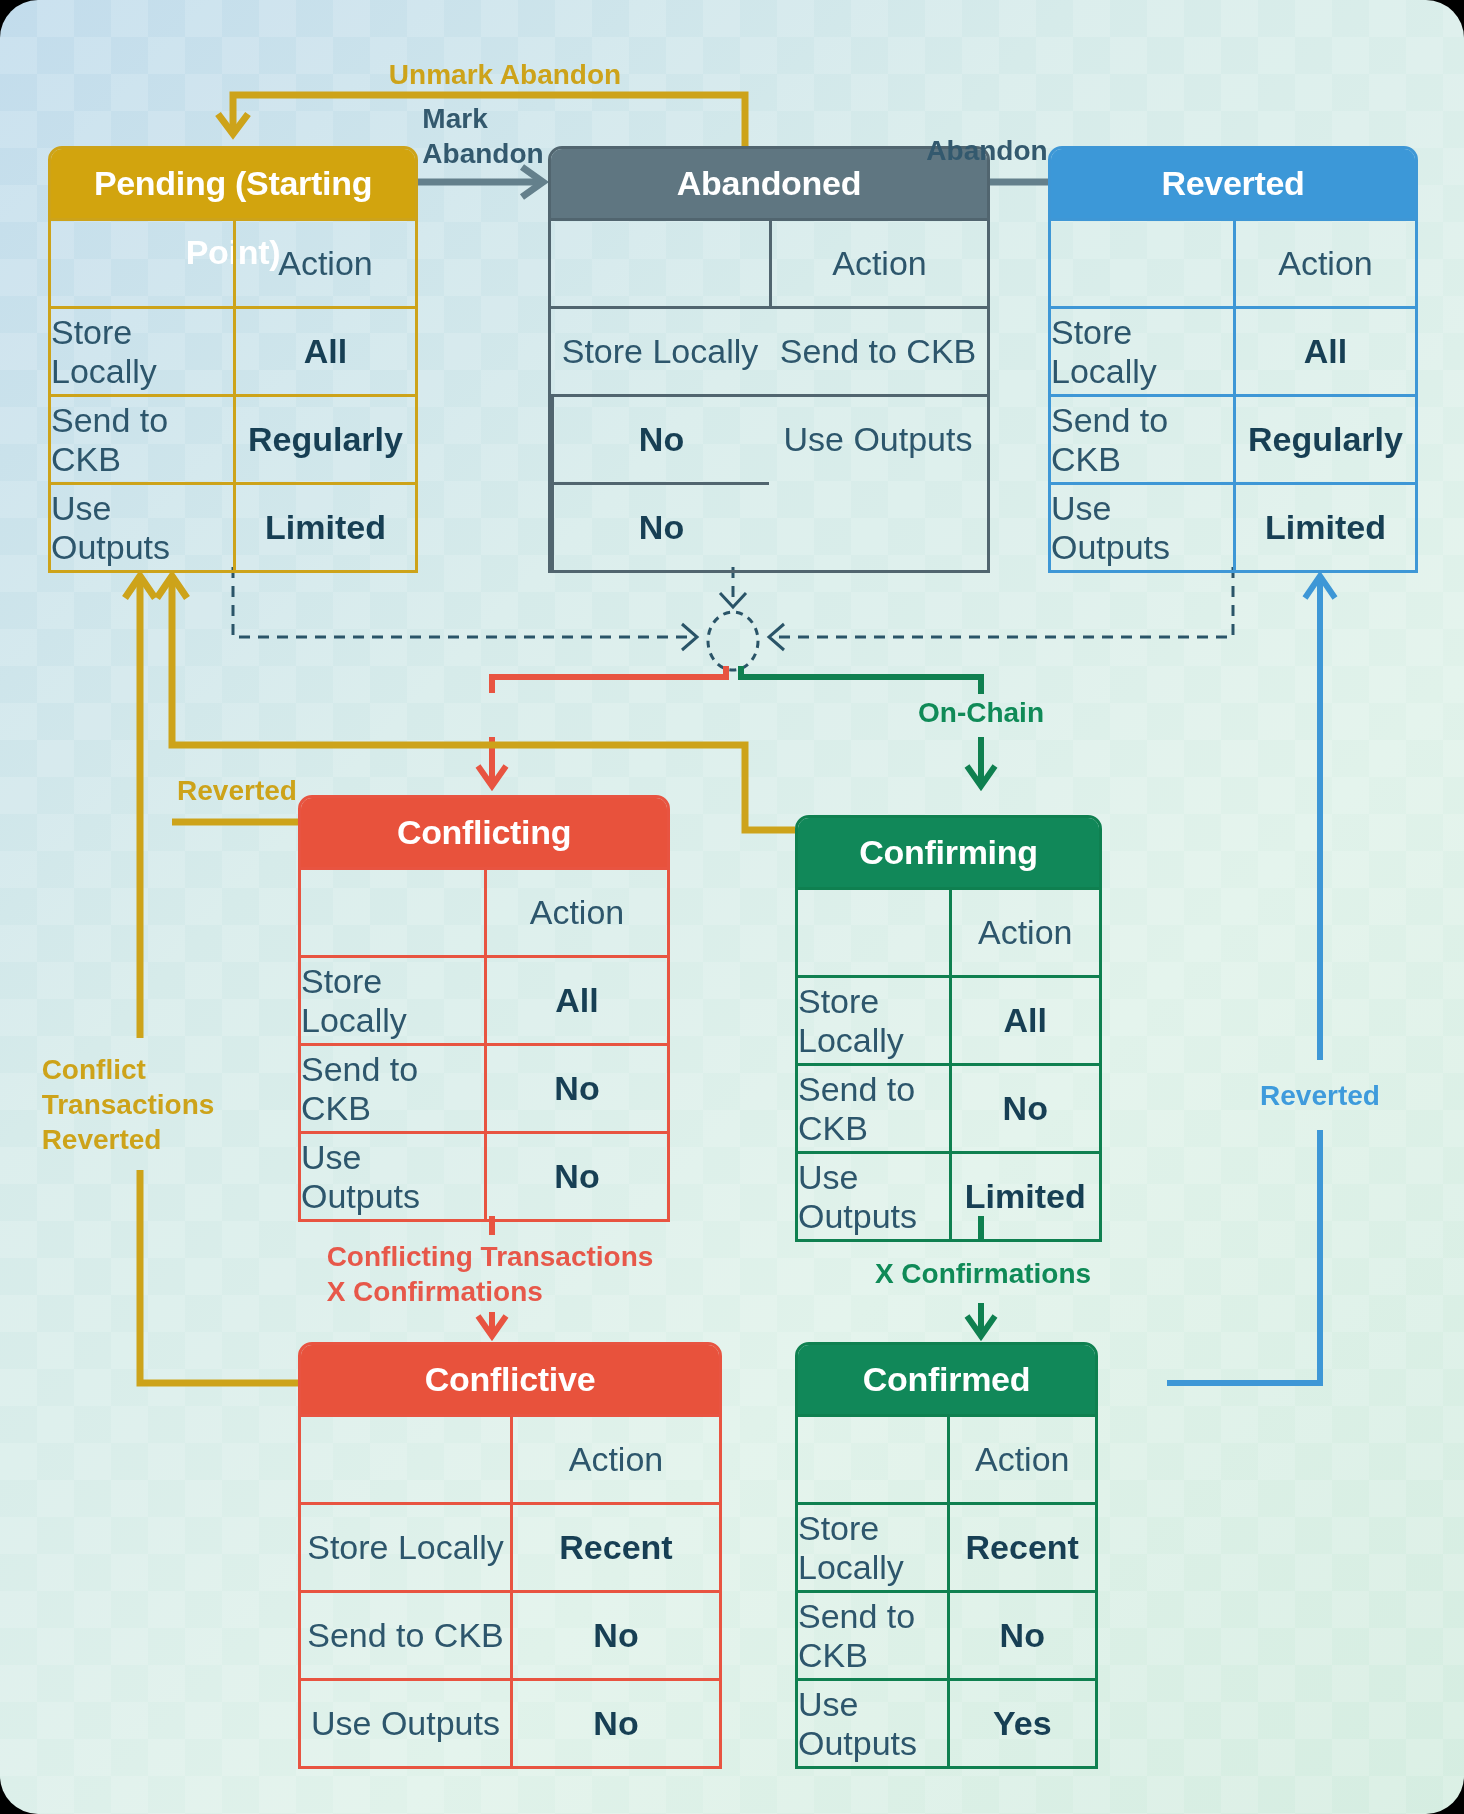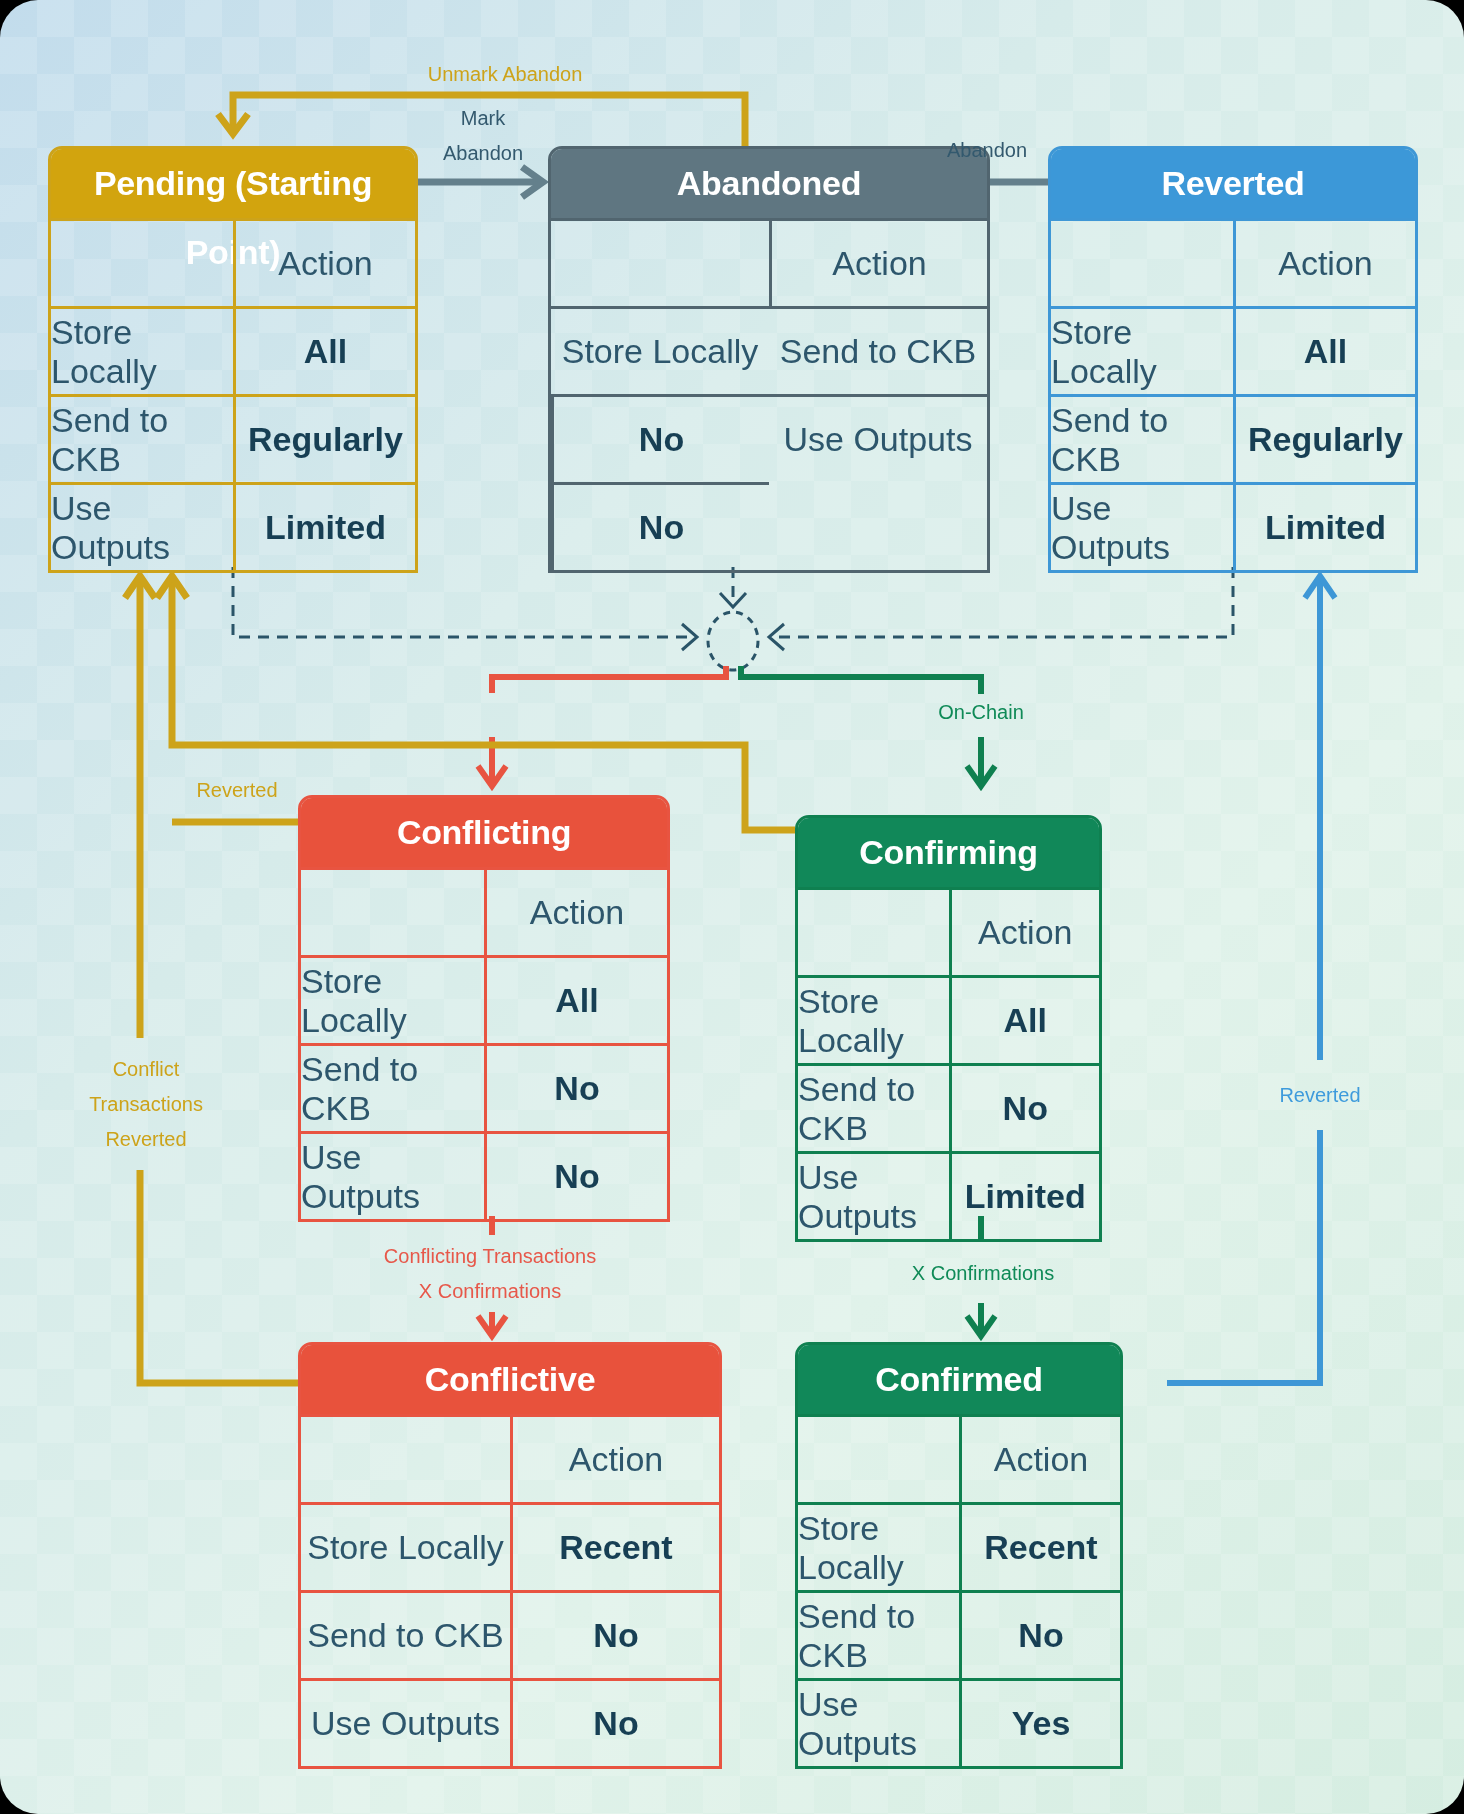--- a/index.html
+++ b/index.html
@@ -51,41 +51,41 @@
     font-size:34px;color:var(--label-text);
   }
   .cell.value{border-left:3px solid var(--line);}
   .cell.value b{color:var(--value-text);font-weight:bold;}
   .t-pending    {left:48px;  top:146px; width:370px; --head:var(--gold-header);  --line:var(--gold);}
   .t-abandoned  {left:548px; top:146px; width:442px; --head:var(--slate-header); --line:var(--slate-dark);}
   .t-reverted   {left:1048px;top:146px; width:370px; --head:var(--blue-header);  --line:var(--blue);}
   .t-conflicting{left:298px; top:795px; width:372px; --head:var(--red-header);   --line:var(--red);}
   .t-confirming {left:795px; top:795px; width:307px;margin-top:20px; --head:var(--green-header); --line:var(--green);}
   .t-conflictive{left:298px; top:1342px;width:424px; --head:var(--red-header);   --line:var(--red);}
-  .t-confirmed  {left:795px; top:1342px;width:328px; --head:var(--green-header); --line:var(--green);}
+  .t-confirmed  {left:795px; top:1342px;width:303px; --head:var(--green-header); --line:var(--green);}
 
   
   .lbl{
     position:absolute;z-index:3;
     transform:translate(-50%,-50%);
-    font-size:20px;font-weight:normal;
-    text-align:center;white-space:pre-line;line-height:35px;
+    font-size:28px;font-weight:bold;
+    text-align:left;white-space:pre-line;line-height:35px;
   }
   .lbl-gold {color:var(--gold);}
   .lbl-slate{color:var(--slate-label);}
   .lbl-red  {color:var(--red-label);}
   .lbl-green{color:var(--green-label);}
   .lbl-blue {color:var(--blue-label);}
   .p-unmark   {left:505px; top:74px;}
   .p-mark     {left:483px; top:136px;}
   .p-abandon  {left:987px; top:150px;}
   .p-conf-on  {left:490px; top:712px;}
   .p-on-chain {left:981px; top:712px;}
   .p-rev-mid  {left:237px; top:790px;}
-  .p-conf-rev {left:146px; top:1104px;}
+  .p-conf-rev {left:128px; top:1104px;}
   .p-conf-x   {left:490px; top:1274px;}
   .p-x-conf   {left:983px; top:1273px;}
   .p-rev-right{left:1320px;top:1095px;}
 </style>
 </head>
 <body>
 
 <div class="canvas">
 
   <svg class="wires" width="1464" height="1814" viewBox="0 0 1464 1814">

